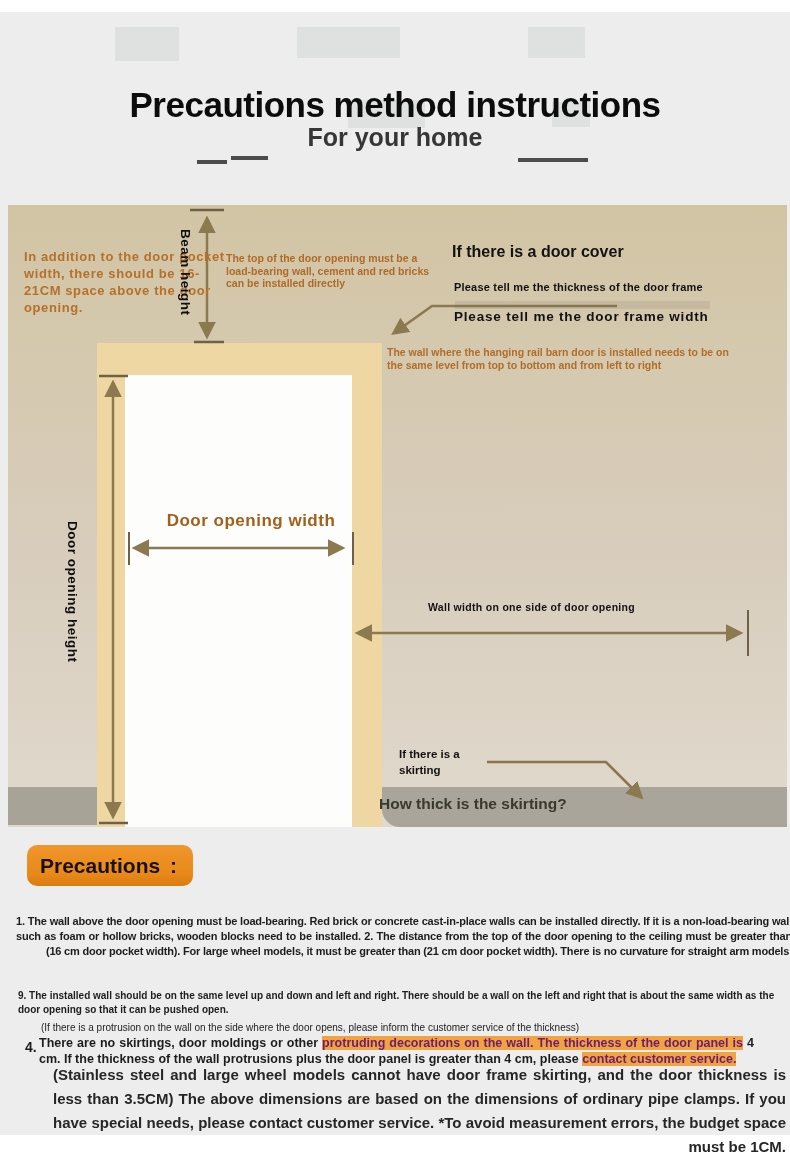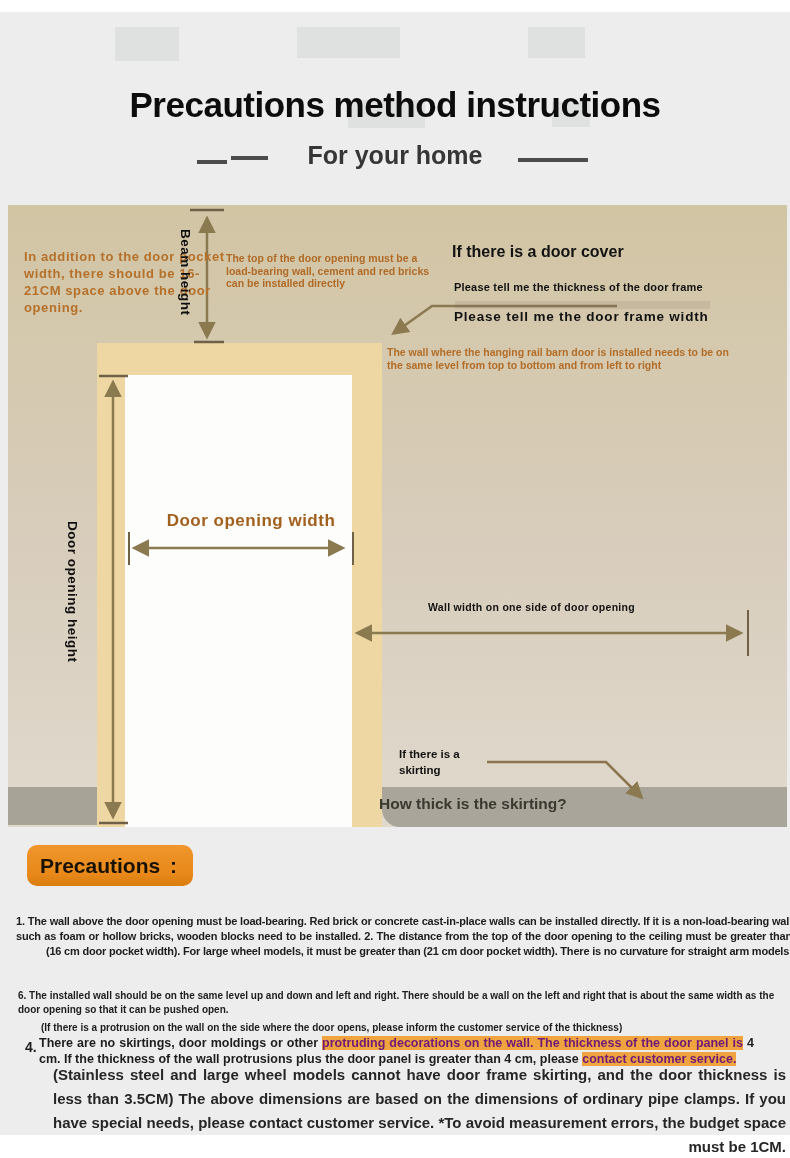--- a/index.html
+++ b/index.html
@@ -2,21 +2,21 @@
 <html><head>
 <meta charset="utf-8">
 <style>
   html,body{margin:0;padding:0;background:#fff;}
   .page{position:relative;width:790px;height:1158px;background:#fff;overflow:hidden;
         font-family:"Liberation Sans",sans-serif;}
   .gray-bg{position:absolute;left:0;top:12px;width:790px;height:1123px;background:#ededed;}
   
   .title{position:absolute;left:0;top:62px;width:790px;text-align:center;
          font-size:35px;font-weight:800;letter-spacing:-0.5px;color:#0c0c0c;}
-  .subtitle{position:absolute;left:0;top:141px;width:790px;text-align:center;
+  .subtitle{position:absolute;left:0;top:123px;width:790px;text-align:center;
             font-size:25px;font-weight:800;color:#363636;}
   .dash{position:absolute;background:#4c4c4c;height:4px;}
   .faint-block{position:absolute;background:rgba(70,95,85,0.08);}
   
   .panel{position:absolute;left:8px;top:205px;width:779px;height:622px;
          background:linear-gradient(180deg,#d2c5a4 0%,#d8cdbc 55%,#e0d9cd 100%);}
   .door-cover{position:absolute;left:89px;top:138px;width:285px;height:484px;background:#eed7a2;}
   .door-opening{position:absolute;left:117px;top:170px;width:227px;height:452px;background:#fdfdfc;}
   .band-left{position:absolute;left:0;top:582px;width:89px;height:38px;background:#a7a396;}
   .band-right{position:absolute;left:374px;top:582px;width:405px;height:40px;background:#a9a59a;border-radius:0 0 0 18px;}
@@ -117,22 +117,22 @@
   </div>
 
   <div class="prec-btn">
     <span>Precautions</span>
     <span>:</span>
   </div>
 
   <p class="ptext" style="left:8px;top:906px;width:776px;font-size:11px;line-height:15px;font-weight:700;letter-spacing:-0.2px;text-align:justify;text-align-last:right;">1. The wall above the door opening must be load-bearing. Red brick or concrete cast-in-place walls can be installed directly. If it is a non-load-bearing wall such as foam or hollow bricks, wooden blocks need to be installed. 2. The distance from the top of the door opening to the ceiling must be greater than (16 cm door pocket width). For large wheel models, it must be greater than (21 cm door pocket width). There is no curvature for straight arm models.</p>
 
 
-  <p class="ptext" style="left:10px;top:981px;width:772px;font-size:10px;line-height:14px;font-weight:700;">6. The installed wall should be on the same level up and down and left and right. There should be a wall on the left and right that is about the same width as the door opening so that it can be pushed open.</p>
+  <p class="ptext" style="left:10px;top:981px;width:772px;font-size:10px;line-height:14px;font-weight:700;">9. The installed wall should be on the same level up and down and left and right. There should be a wall on the left and right that is about the same width as the door opening so that it can be pushed open.</p>
 
-  <p class="ptext" style="left:33px;top:1014px;font-size:10px;font-weight:700;">(If there is a protrusion on the wall on the side where the door opens, please inform the customer service of the thickness)</p>
+  <p class="ptext" style="left:33px;top:1014px;font-size:10px;font-weight:400;">(If there is a protrusion on the wall on the side where the door opens, please inform the customer service of the thickness)</p>
 
   <p class="ptext" style="left:17px;top:1031px;font-size:14px;font-weight:800;">4.</p>
 
   <p class="ptext" style="left:31px;top:1027px;width:715px;font-size:12.5px;line-height:16px;font-weight:800;text-align:justify;"><span>There are no skirtings, door moldings or other </span><span class="hl">protruding decorations on the wall. The thickness of the door panel is</span><span> 4 cm. If the thickness of the wall protrusions plus the door panel is greater than 4 cm, please </span><span class="hl">contact customer service.</span></p>
 
   <p class="ptext" style="left:45px;top:1055px;width:733px;font-size:15px;line-height:24px;font-weight:800;color:#262626;text-align:justify;text-align-last:right;">(Stainless steel and large wheel models cannot have door frame skirting, and the door thickness is less than 3.5CM) The above dimensions are based on the dimensions of ordinary pipe clamps. If you have special needs, please contact customer service. *To avoid measurement errors, the budget space must be 1CM.</p>
 </div>
 
 </body></html>

